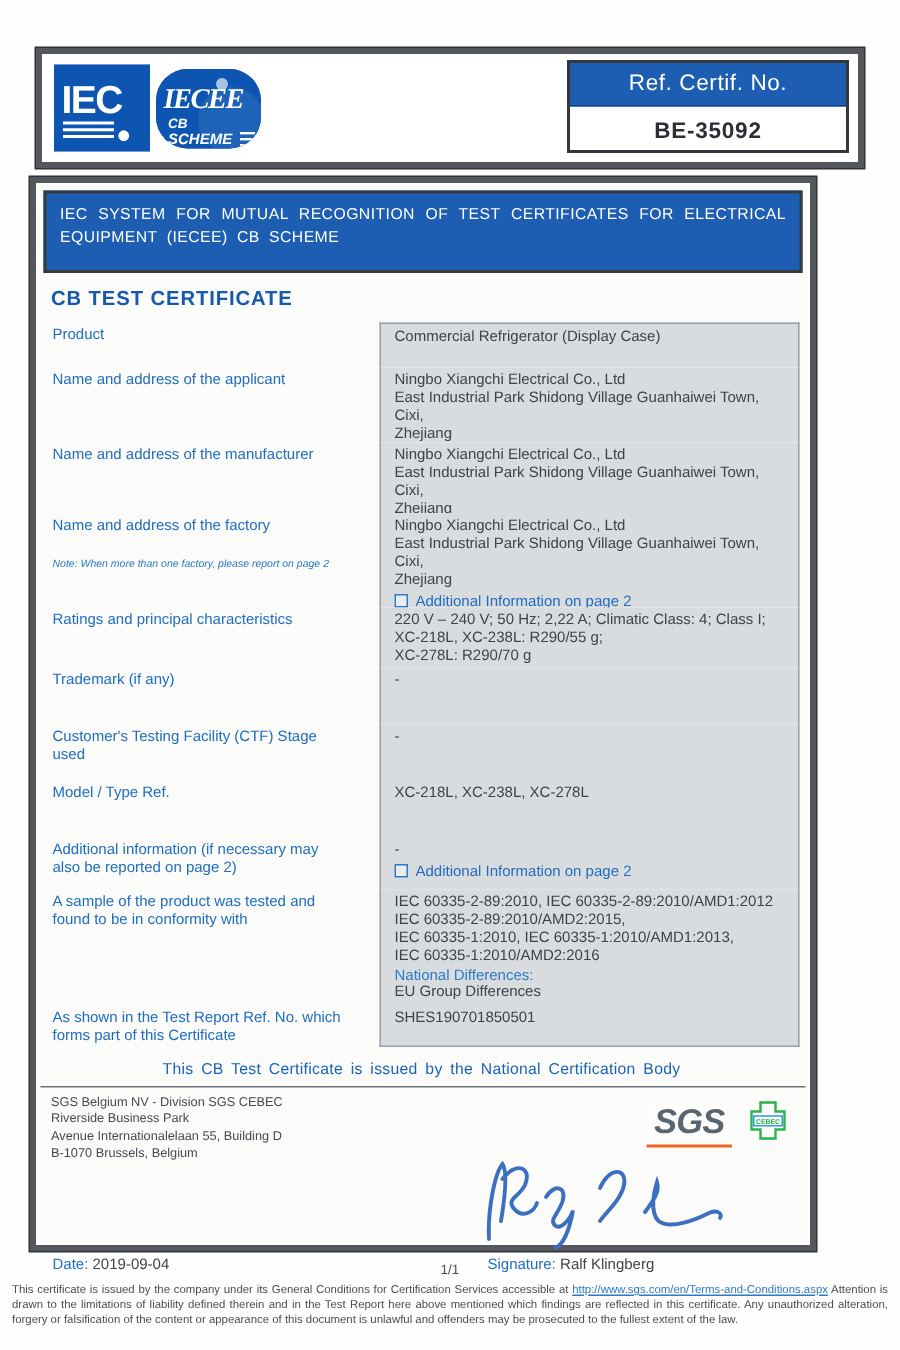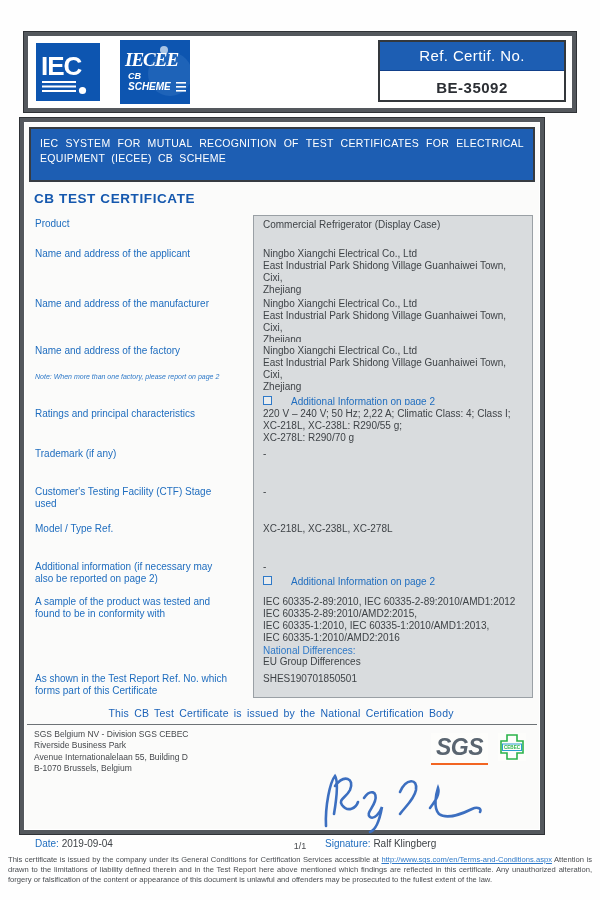--- a/index.html
+++ b/index.html
@@ -7,24 +7,24 @@
   .page{
     position:relative;width:600px;height:900px;background:#fefefe;
     font-family:"Liberation Sans","DejaVu Sans",sans-serif;color:#3f4347;overflow:hidden;
   }
   
   .hdr-frame{
     position:absolute;left:24px;top:32px;width:552px;height:80px;
     border:4px solid #54585d;box-shadow:0 0 0 1px #2f3236,inset 0 0 0 1px #ffffff;
     background:#ffffff;display:flex;align-items:center;
   }
-  .logo-strip{display:flex;align-items:center;gap:20px;margin-left:8px;}
+  .logo-strip{display:flex;align-items:center;gap:4px;margin-left:8px;}
   .iec-box,.iecee-box{background:#0d55b0;position:relative;overflow:hidden;}
   .iec-box{width:64px;height:58px;}
-  .iecee-box{width:70px;height:64px;}
+  .iecee-box{width:70px;height:53px;border-radius:21px;}
   .ref-box{
     position:absolute;right:6px;top:4px;width:188px;height:62px;
     border:2px solid #34383c;background:#ffffff;
   }
   .ref-box .ref-top{
     background:#1d5eb3;color:#fff;font-size:15px;text-align:center;
     padding:5px 0 6px;letter-spacing:.4px;border-bottom:1px solid #12408a;
   }
   .ref-box .ref-no{
     text-align:center;font-size:15px;font-weight:bold;color:#2b2e33;
@@ -53,21 +53,21 @@
     display:flex;flex-direction:column;
   }
   .val{
     flex:1;margin-right:7px;background:#d9dcde;border-left:1px solid #9aa0a5;
     border-right:1px solid #9aa0a5;padding:3px 8px 0 9px;font-size:10px;
     line-height:1.18;color:#3f4347;
   }
   .row.first .val{border-top:1px solid #9aa0a5;}
   .row.last .val{border-bottom:1px solid #9aa0a5;}
   .note{font-size:7px;font-style:italic;color:#2e79c8;line-height:1.1;}
-  .addinfo{color:#1f6dbf;margin-top:3px;display:flex;align-items:flex-start;gap:19px;}
+  .addinfo{color:#1f6dbf;margin-top:3px;display:flex;align-items:flex-start;gap:5px;}
   .cbx{display:inline-block;width:9px;height:9px;border:1px solid #2e79c8;background:#e9ecee;flex:0 0 auto;}
   .natdiff{color:#2e79c8;margin-top:1px;}
   
   .statement{
     color:#1b62b8;font-size:10.5px;font-weight:normal;letter-spacing:.2px;
     word-spacing:2px;margin:9px 12px 0 10px;text-align:center;
   }
   .stmt-rule{border:none;border-top:1.5px solid #6d7276;margin:5px 3px 0 3px;}
   .ncb{display:flex;margin:4px 0 0 10px;}
   .ncb-addr{font-size:8.5px;line-height:1.3;color:#46494d;}

